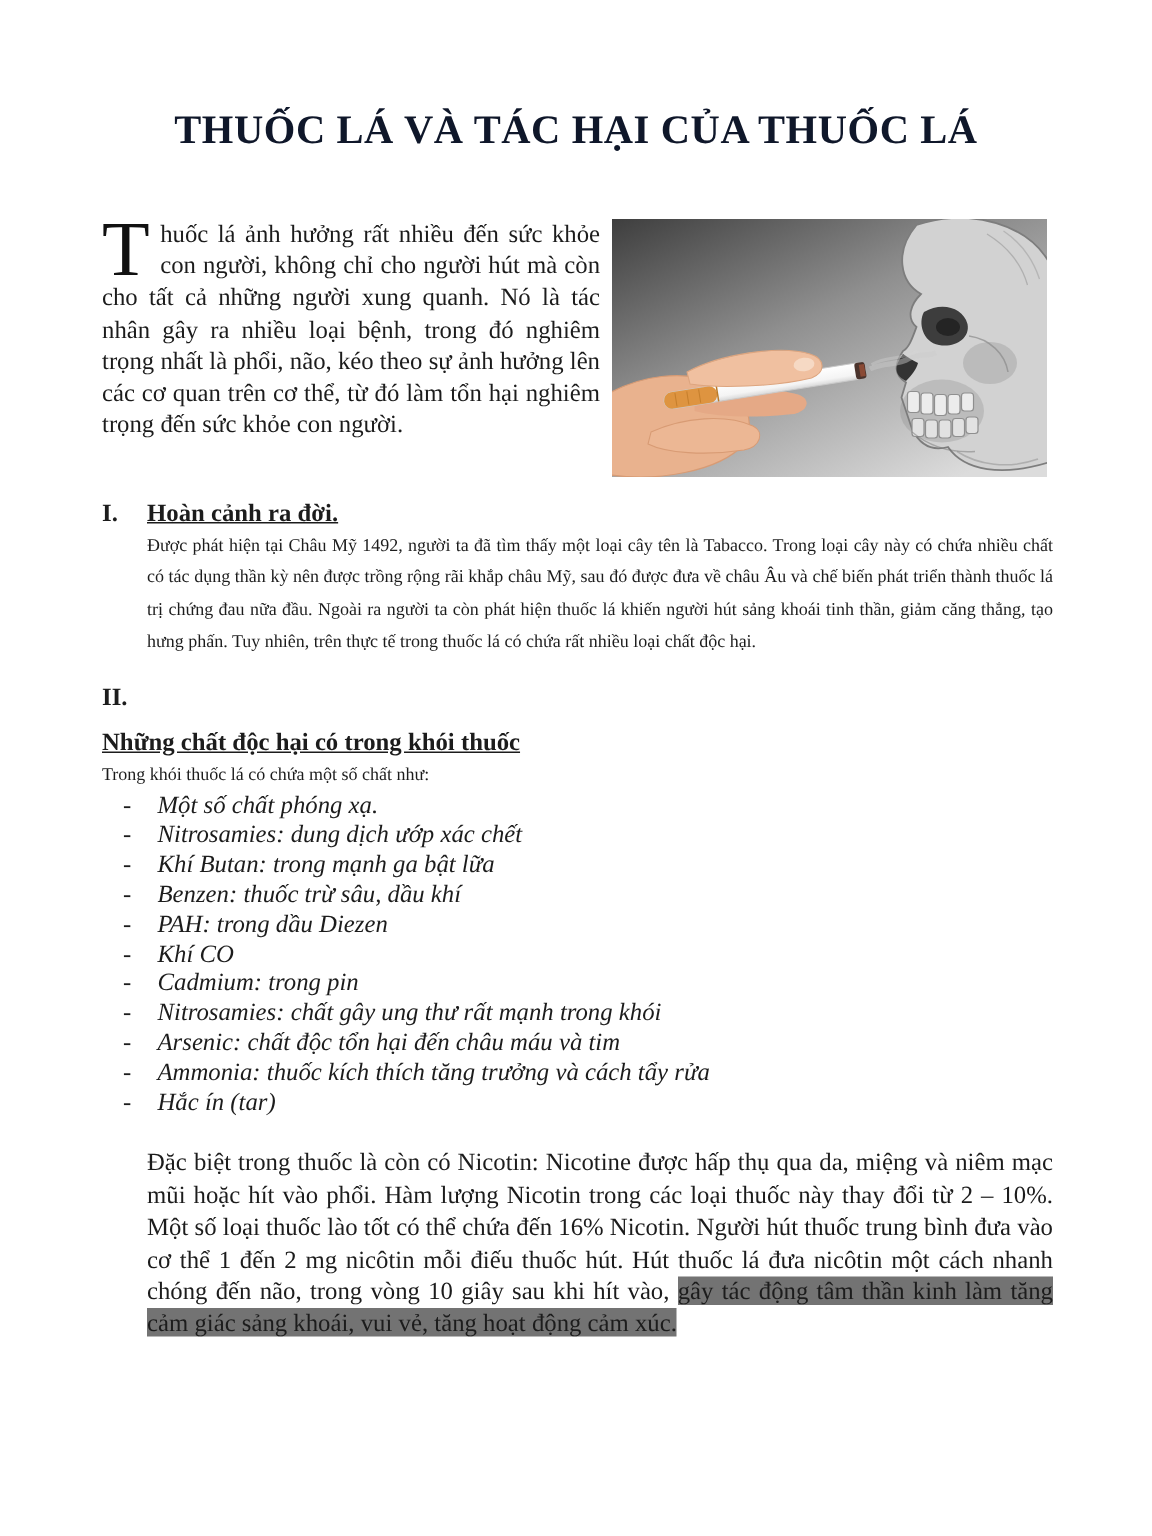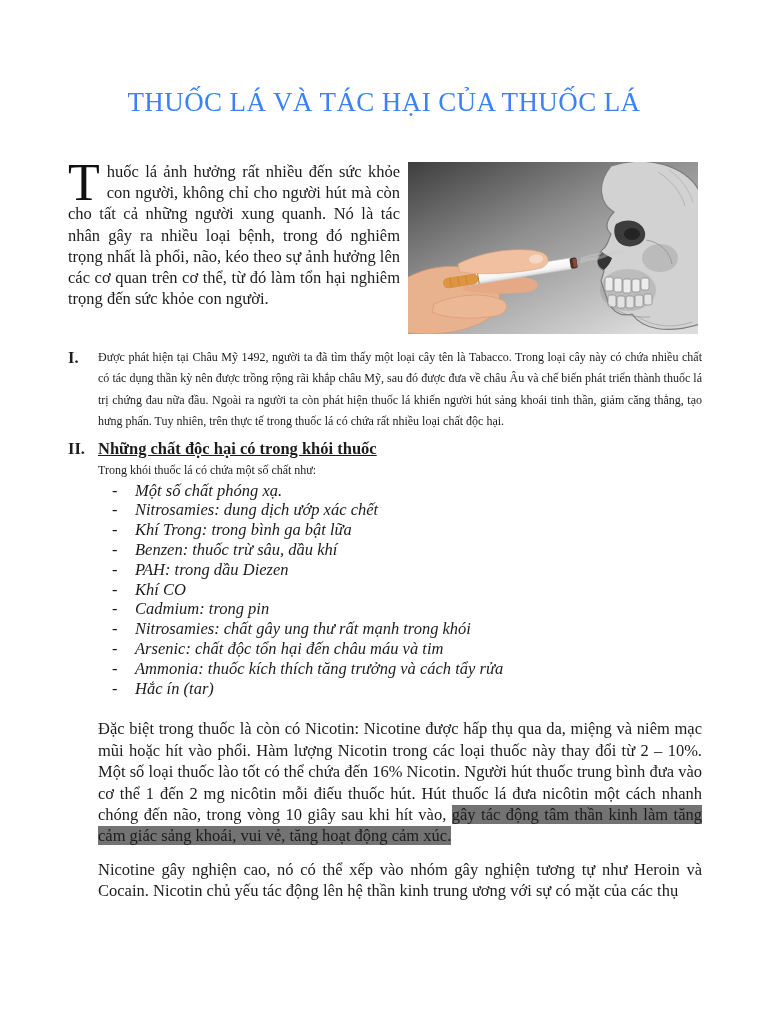--- a/index.html
+++ b/index.html
@@ -5,40 +5,40 @@
   html,body { margin:0; padding:0; }
   body {
     width:768px; height:1024px; background:#ffffff;
     font-family:"Liberation Serif","DejaVu Serif",serif;
     color:#1c1c1c;
     -webkit-font-smoothing:antialiased;
   }
   .page { position:relative; width:768px; height:1024px; overflow:hidden; background:#ffffff; }
 
   .doc-title {
-    margin:16px; padding-top:70px;
+    margin:0; padding-top:70px;
     text-align:center; font-size:27px; line-height:33px;
-    font-weight:normal; letter-spacing:.4px; color:#3b82f6;
+    font-weight:bold; letter-spacing:.4px; color:#0f172a;
   }
 
   .intro-wrap { position:relative; margin-top:40px; height:188px; }
   .intro-text {
     position:absolute; left:68px; top:2px; width:332px;
     font-size:16.5px; line-height:21.2px; text-align:justify;
   }
   .drop-cap {
     float:left; font-size:52px; line-height:40px;
     padding:2px 7px 0 0; font-weight:400; color:#111;
   }
   .figure { position:absolute; left:408px; top:3px; width:290px; height:172px; }
   .figure svg { display:block; width:290px; height:172px; }
 
   .content { margin:0 66px 0 68px; }
   .section-row { display:flex; align-items:flex-start; }
-  .section-row.second { margin-top:5px; }
+  .section-row.second { margin-top:15px;flex-direction:column; }
   .sec-num { width:30px; flex:0 0 30px; font-size:16.5px; line-height:22px; font-weight:bold; }
   .sec-body { flex:1; min-width:0; }
   .sec-heading { font-size:16.5px; line-height:22px; font-weight:bold; text-decoration:underline; }
   .sec-text { font-size:12px; line-height:21.4px; text-align:justify; }
   .sec-lead { font-size:12px; line-height:21px; }
 
   .bullets { }
   .bullet { display:flex; font-size:16.5px; line-height:19.8px; }
   .bullet .dash { flex:0 0 23px; width:23px; padding-left:14px; box-sizing:content-box; }
   .bullet .btext { flex:1;font-style:italic; }
@@ -135,41 +135,42 @@
         </g>
       </svg>
     </div>
   </div>
 
   <div class="content">
 
     <div class="section-row">
       <div class="sec-num">I.</div>
       <div class="sec-body">
+        <div class="sec-heading">Hoàn cảnh ra đời.</div>
         <div class="sec-text">Được phát hiện tại Châu Mỹ 1492, người ta đã tìm thấy một loại cây tên là Tabacco. Trong loại cây này có chứa nhiều chất có tác dụng thần kỳ nên được trồng rộng rãi khắp châu Mỹ, sau đó được đưa về châu Âu và chế biến phát triển thành thuốc lá trị chứng đau nữa đầu. Ngoài ra người ta còn phát hiện thuốc lá khiến người hút sảng khoái tinh thần, giảm căng thẳng, tạo hưng phấn. Tuy nhiên, trên thực tế trong thuốc lá có chứa rất nhiều loại chất độc hại.</div>
       </div>
     </div>
 
     <div class="section-row second">
       <div class="sec-num">II.</div>
       <div class="sec-body">
         <div class="sec-heading">Những chất độc hại có trong khói thuốc</div>
         <div class="sec-lead">Trong khói thuốc lá có chứa một số chất như:</div>
         <div class="bullets">
           <div class="bullet">
               <span class="dash">-</span>
               <span class="btext">Một số chất phóng xạ.</span>
             </div>
           <div class="bullet">
               <span class="dash">-</span>
               <span class="btext">Nitrosamies: dung dịch ướp xác chết</span>
             </div>
           <div class="bullet">
               <span class="dash">-</span>
-              <span class="btext">Khí Trong: trong bình ga bật lữa</span>
+              <span class="btext">Khí Butan: trong mạnh ga bật lữa</span>
             </div>
           <div class="bullet">
               <span class="dash">-</span>
               <span class="btext">Benzen: thuốc trừ sâu, dầu khí</span>
             </div>
           <div class="bullet">
               <span class="dash">-</span>
               <span class="btext">PAH: trong dầu Diezen</span>
             </div>
           <div class="bullet">
@@ -198,15 +199,14 @@
             </div>
         </div>
       </div>
     </div>
   </div>
 
   <div class="para">
     <span>Đặc biệt trong thuốc là còn có Nicotin: Nicotine được hấp thụ qua da, miệng và niêm mạc mũi hoặc hít vào phổi. Hàm lượng Nicotin trong các loại thuốc này thay đổi từ 2 – 10%. Một số loại thuốc lào tốt có thể chứa đến 16% Nicotin. Người hút thuốc trung bình đưa vào cơ thể 1 đến 2 mg nicôtin mỗi điếu thuốc hút. Hút thuốc lá đưa nicôtin một cách nhanh chóng đến não, trong vòng 10 giây sau khi hít vào, </span><span class="hl">gây tác động tâm thần kinh làm tăng cảm giác sảng khoái, vui vẻ, tăng hoạt động cảm xúc.</span>
   </div>
 
-  <div class="para last">Nicotine gây nghiện cao, nó có thể xếp vào nhóm gây nghiện tương tự như Heroin và Cocain. Nicotin chủ yếu tác động lên hệ thần kinh trung ương với sự có mặt của các thụ</div>
 
 </div>
 
 </body></html>

